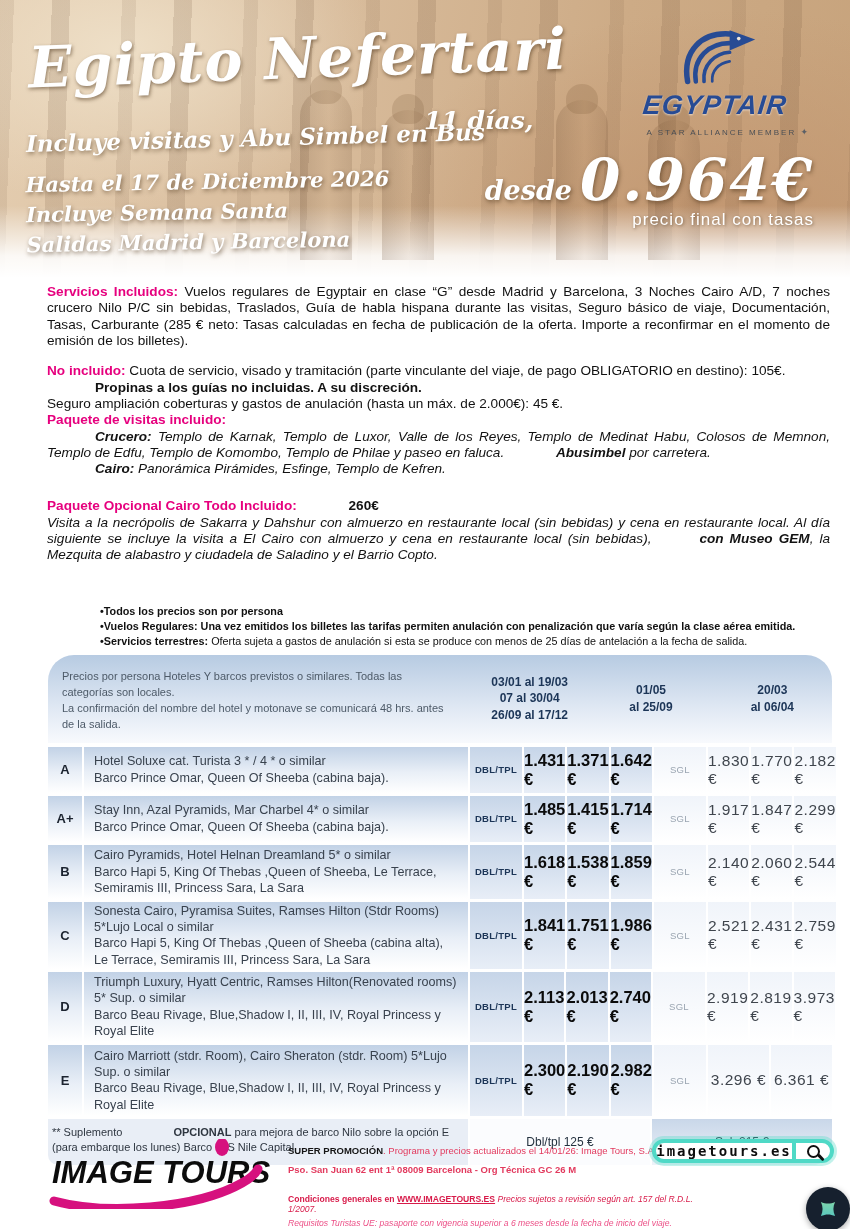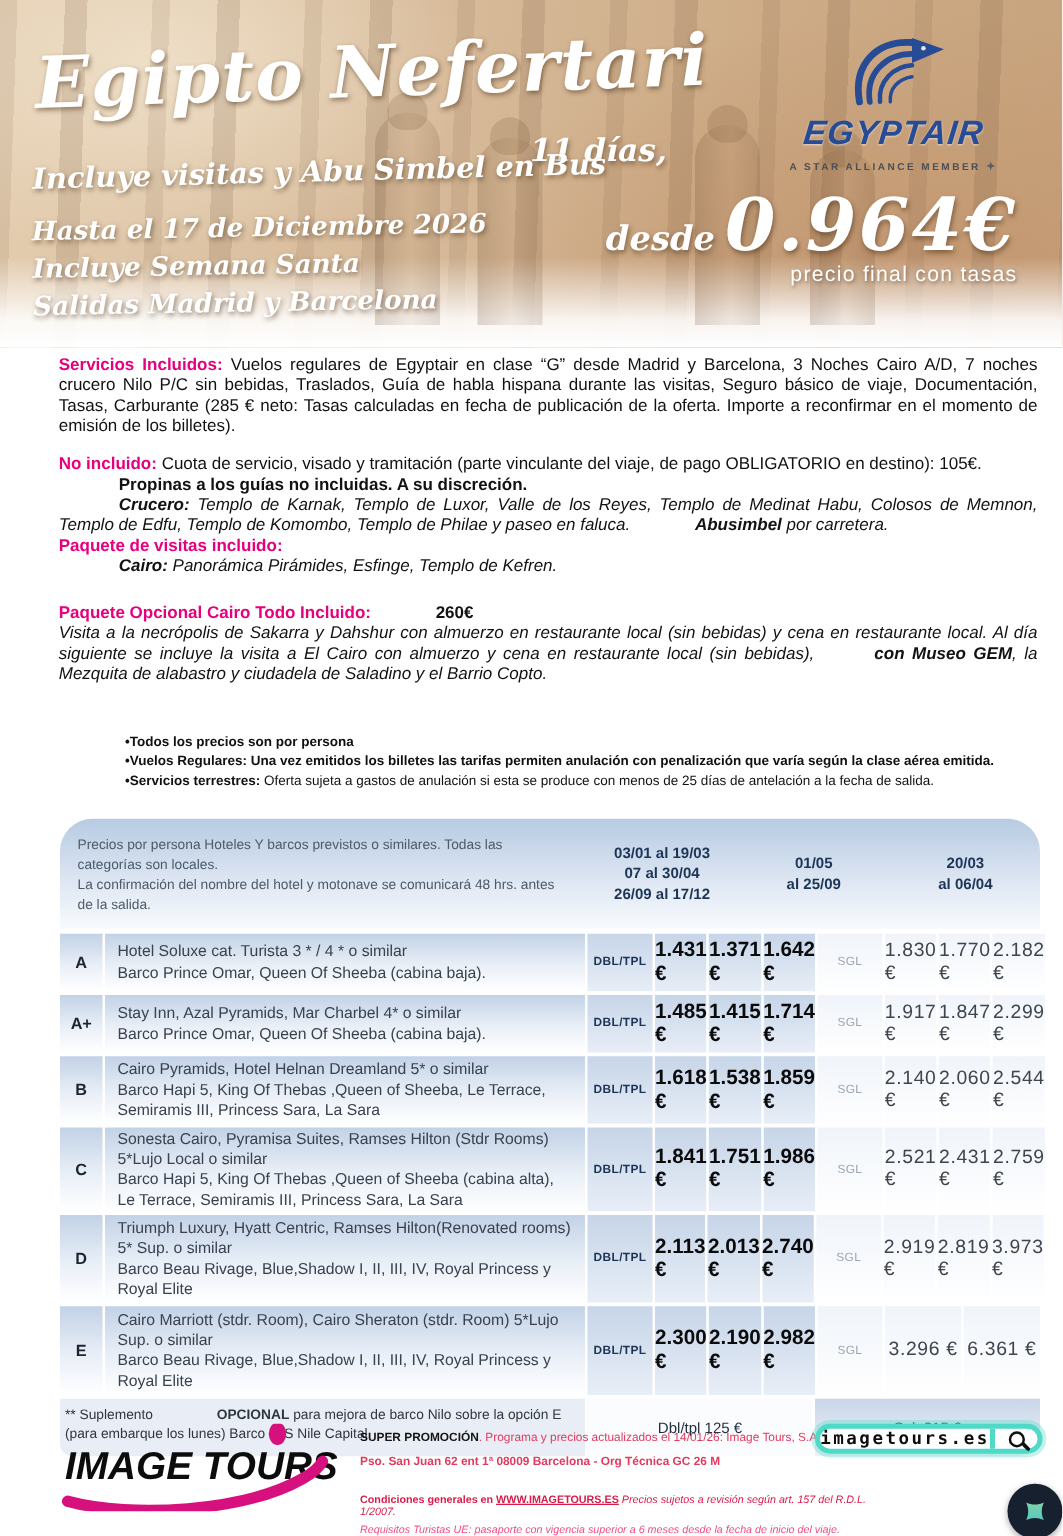--- a/index.html
+++ b/index.html
@@ -22,21 +22,21 @@
     background:rgba(110,76,46,.18); }
   .script { font-family:"DejaVu Serif", serif; font-style:italic; font-weight:bold; color:#fff;
     text-shadow:1px 2px 4px rgba(70,45,20,.55); }
   .hero-title { position:absolute; left:28px; top:24px; font-size:57px; letter-spacing:1px; transform:rotate(-2deg); }
   .hero-duration { position:absolute; left:424px; top:106px; font-size:25px; }
   .hero-subtitle { position:absolute; left:26px; top:124px; font-size:23px; transform:rotate(-1.5deg); }
   .hero-dates { position:absolute; left:26px; top:167px; font-size:21px; line-height:1.42; transform:rotate(-1deg); }
   .egyptair { position:absolute; right:40px; top:24px; width:190px; text-align:center; }
   .egyptair-word { font-size:27px; font-weight:800; font-style:italic; color:#274b94; letter-spacing:1px;
     text-shadow:0 1px 2px rgba(255,255,255,.6); transform:skewX(-6deg); }
-  .alliance { margin-top:6px; font-size:8px; letter-spacing:2px; color:#4b4f55; font-weight:bold; }
+  .alliance { margin-top:6px; font-size:8px; letter-spacing:2px; color:#4b4f55; font-weight:normal;text-align:right; }
   .alliance .glyph { font-size:9px; color:#5a5f66; }
   .hero-price { position:absolute; right:36px; top:146px; text-align:right; }
   .price-line { display:flex; align-items:baseline; justify-content:flex-end; gap:8px; }
   .price-desde { font-size:27px; }
   .price-amount { font-size:58px; letter-spacing:2px; }
   .price-note { font-size:17px; color:#fff; font-weight:300; letter-spacing:1px; margin-top:-4px;
     text-shadow:1px 1px 3px rgba(70,45,20,.5); font-family:"Liberation Sans", sans-serif; }
 
   
   .content { position:absolute; left:47px; top:284px; width:783px; color:#121212; }
@@ -150,23 +150,24 @@
       <div class="price-note">precio final con tasas</div>
     </div>
   </header>
 
   <main class="content">
     <p class="para"><span class="mag">Servicios Incluidos:</span> <span>Vuelos regulares de Egyptair en clase “G” desde Madrid y Barcelona, 3 Noches Cairo A/D, 7 noches crucero Nilo P/C sin bebidas, Traslados, Guía de habla hispana durante las visitas, Seguro básico de viaje, Documentación, Tasas, Carburante (285 € neto: Tasas calculadas en fecha de publicación de la oferta. Importe a reconfirmar en el momento de emisión de los billetes).</span></p>
 
     <p class="para mt14"><span class="mag">No incluido:</span> <span>Cuota de servicio, visado y tramitación (parte vinculante del viaje, de pago OBLIGATORIO en destino): 105€.</span></p>
 
     <p class="para b">Propinas a los guías no incluidas. A su discreción.</p>
-
+    <p class="para">Seguro ampliación coberturas y gastos de anulación  (hasta un máx. de 2.000€): 45 €.</p>
+
+    <p class="para mag">Paquete de visitas incluido:</p>
     <p class="para it"><span class="b">Crucero:</span><span> Templo de Karnak, Templo de Luxor,  Valle de los Reyes, Templo de Medinat Habu, Colosos de Memnon, Templo de Edfu, Templo de Komombo, Templo de Philae y paseo en faluca. </span><span class="b">Abusimbel</span><span> por carretera.</span></p>
-    <p class="para mag">Paquete de visitas incluido:</p>
     <p class="para it"><span class="b">Cairo:</span><span> Panorámica Pirámides, Esfinge, Templo de Kefren.</span></p>
 
     <p class="para mt20"><span class="mag">Paquete Opcional Cairo Todo Incluido:</span> <span class="b">260€</span></p>
     <p class="para it"><span>Visita a la necrópolis de Sakarra  y Dahshur con almuerzo en restaurante local (sin bebidas) y cena en restaurante local. Al día siguiente se incluye la visita a El Cairo con almuerzo y cena en restaurante local (sin bebidas),</span><span class="b">con Museo GEM</span><span>, la Mezquita de alabastro y ciudadela de Saladino y el Barrio Copto.</span></p>
 
     <div class="notes">
       <div class="b">•Todos los precios son por persona</div>
       <div class="b">•Vuelos Regulares: Una vez emitidos los billetes las tarifas permiten anulación con penalización que varía según la clase aérea emitida.</div>
       <div><span class="b">•Servicios terrestres:</span><span> Oferta sujeta a gastos de anulación si esta se produce con menos de 25 días de antelación a la fecha de  salida.</span></div>
     </div>

